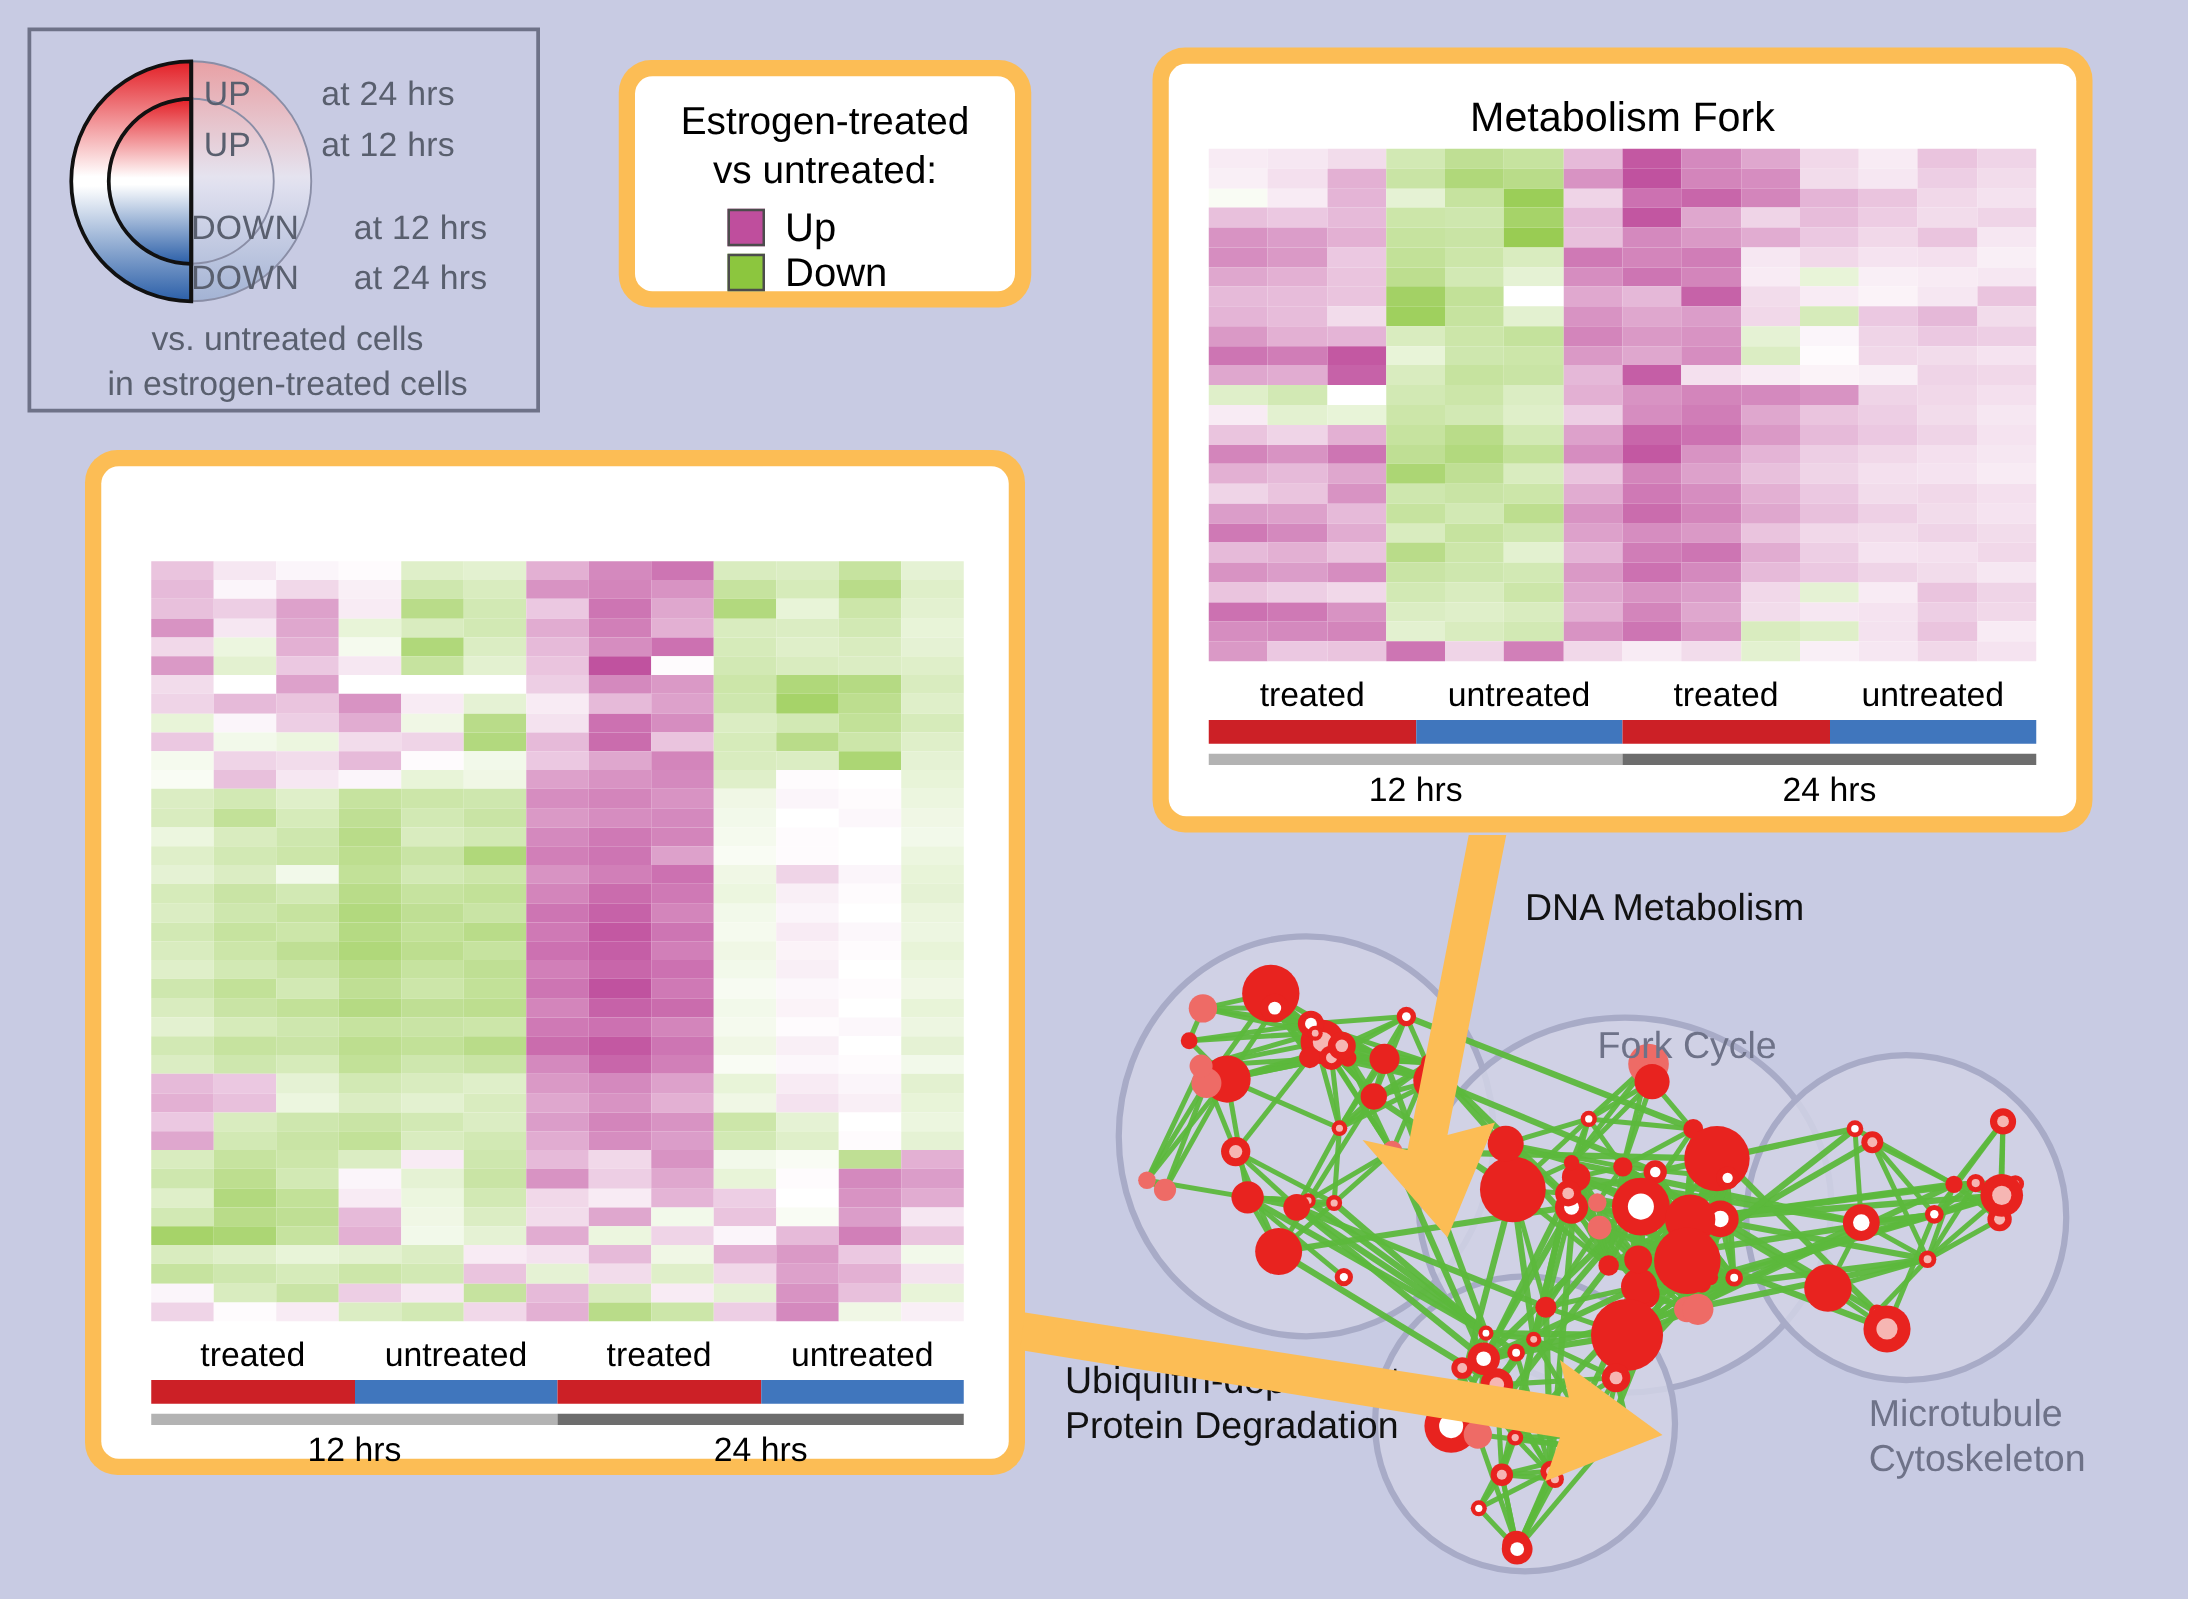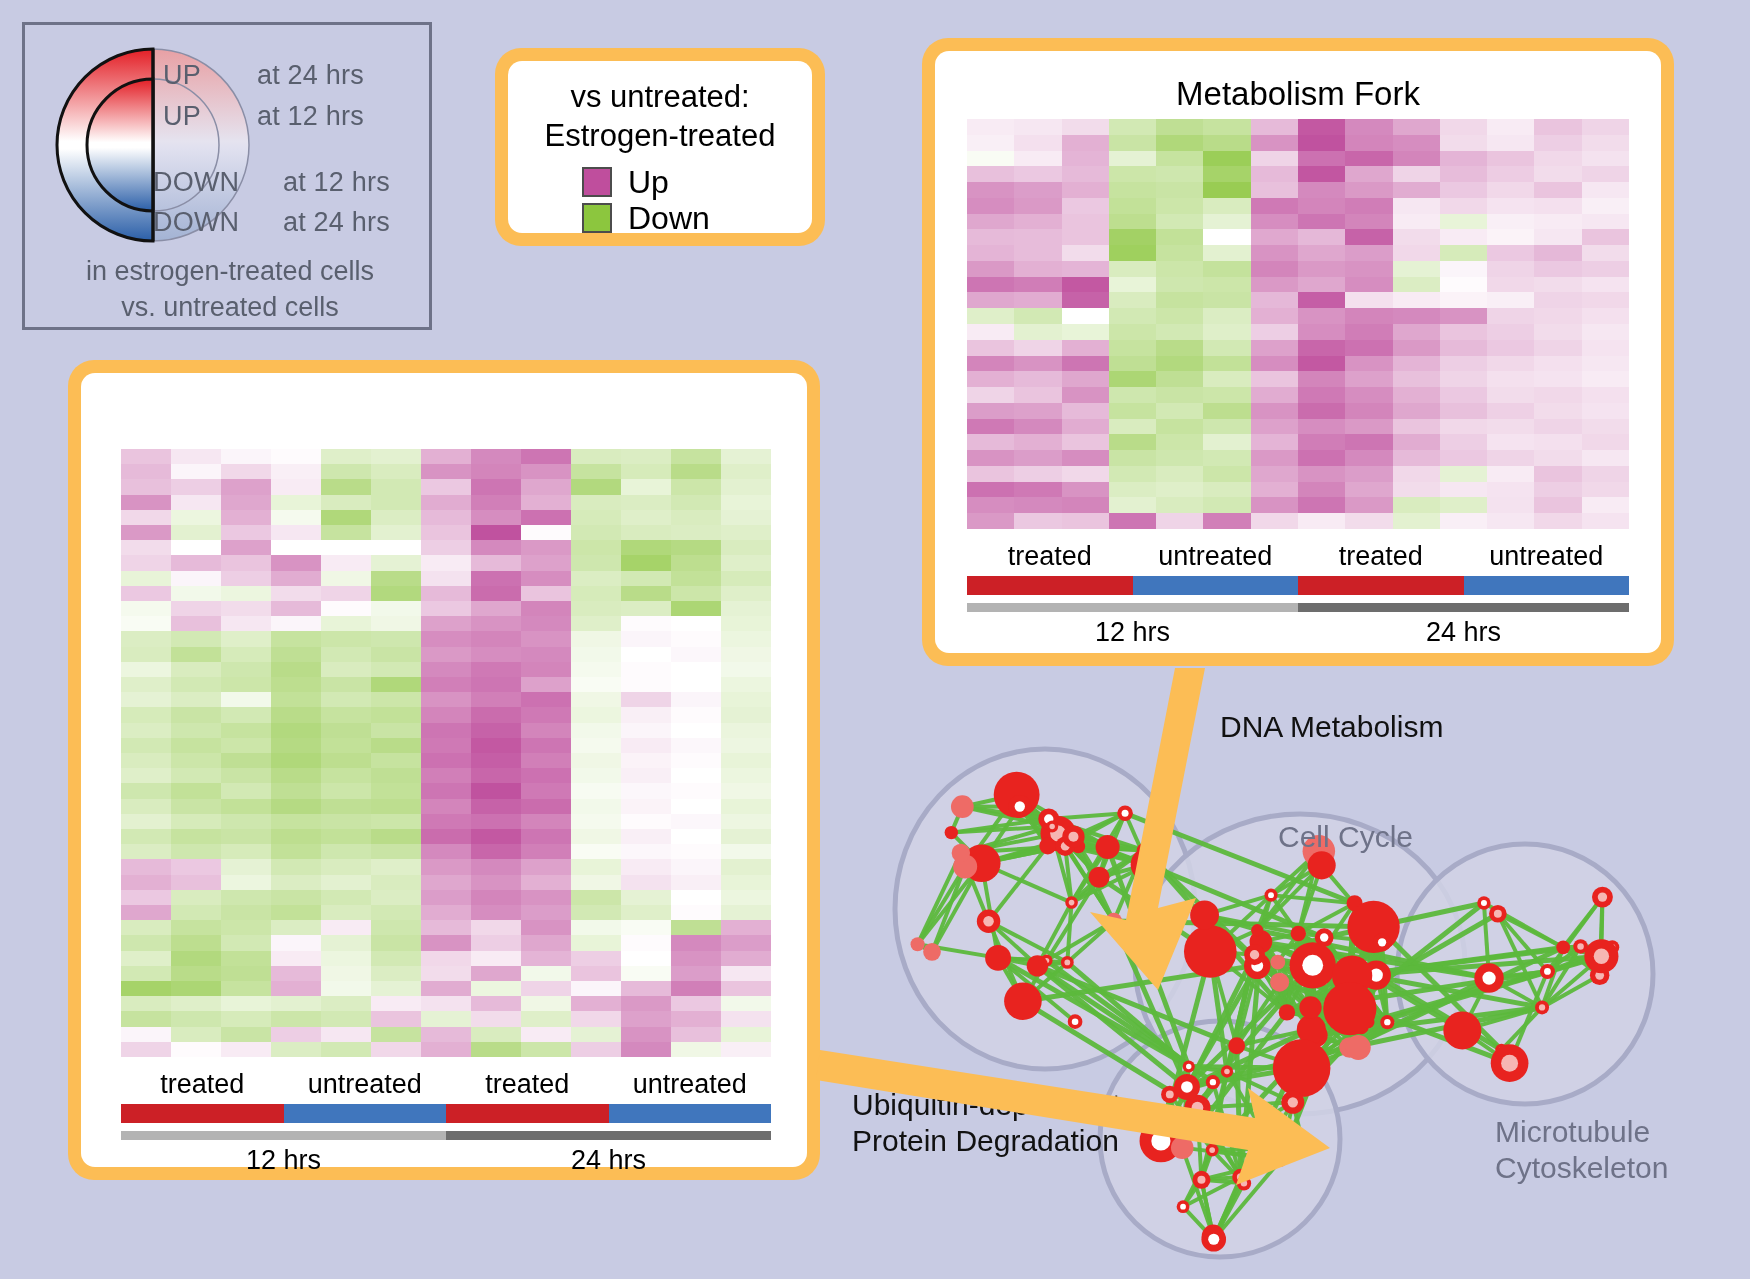--- a/index.html
+++ b/index.html
@@ -118,29 +118,29 @@
     </div>
     <div class="wheel-label" style="left:138px;top:35px;">UP</div>
     <div class="wheel-label" style="left:232px;top:35px;">at 24 hrs</div>
     <div class="wheel-label" style="left:138px;top:76px;">UP</div>
     <div class="wheel-label" style="left:232px;top:76px;">at 12 hrs</div>
     <div class="wheel-label" style="left:128px;top:142px;">DOWN</div>
     <div class="wheel-label" style="left:258px;top:142px;">at 12 hrs</div>
     <div class="wheel-label" style="left:128px;top:182px;">DOWN</div>
     <div class="wheel-label" style="left:258px;top:182px;">at 24 hrs</div>
     <div id="legend-foot">
+      <div>vs. untreated cells</div>
       <div>in estrogen-treated cells</div>
-      <div>vs. untreated cells</div>
     </div>
   </div>
 
   <div class="ypanel" id="updown-legend">
     <div class="inner">
+      <div class="leg-title">Estrogen-treated</div>
       <div class="leg-title">vs untreated:</div>
-      <div class="leg-title">Estrogen-treated</div>
       <div class="leg-rows">
         <div class="leg-row">
           <span class="swatch" id="sw-up" style="background: rgb(191, 78, 157);"></span>
           <span class="lbl">Up</span>
         </div>
         <div class="leg-row">
           <span class="swatch" id="sw-down" style="background: rgb(140, 198, 62);"></span>
           <span class="lbl">Down</span>
         </div>
       </div>
@@ -1635,21 +1635,21 @@
         <circle cx="423.81962561896387" cy="448.51748231148815" r="7.472839998055576" fill="#e8231f"></circle>
         <circle cx="423.81962561896387" cy="448.51748231148815" r="3.3627779991250093" fill="#f6b6b3"></circle>
         <circle cx="321.45626061838766" cy="480.8008320598869" r="8.98703681975551" fill="#e8231f"></circle>
         <circle cx="321.45626061838766" cy="480.8008320598869" r="4.044166568889979" fill="#f6b6b3"></circle>
         <circle cx="306.91924330339083" cy="387.9794822072522" r="13.009334975862256" fill="#e8231f"></circle>
         <circle cx="306.91924330339083" cy="387.9794822072522" r="5.854200739138015" fill="#ffffff"></circle>
         <circle cx="346.97061524438504" cy="372.4959482846604" r="6.137701245429076" fill="#e8231f"></circle>
         <circle cx="346.97061524438504" cy="372.4959482846604" r="2.7619655604430844" fill="#f6b6b3"></circle>
       </svg>
     <div class="net-label" id="lbl-dna">DNA Metabolism</div>
-    <div class="net-label" id="lbl-cellcycle">Cell Cycle</div>
+    <div class="net-label" id="lbl-cellcycle">Fork Cycle</div>
     <div class="net-label" id="lbl-microtubule">Microtubule
 Cytoskeleton</div>
     <div class="net-label" id="lbl-ubiq">Ubiquitin-dependent
 Protein Degradation</div>
   </div>
 
   <svg id="connectors" viewBox="0 0 1750 1279">
 
     <path d="M1175,668 L1126,920 L1090,912 L1158,990 L1196,898 L1158,908 L1205,668 Z" fill="#fcbd55"></path>
 

